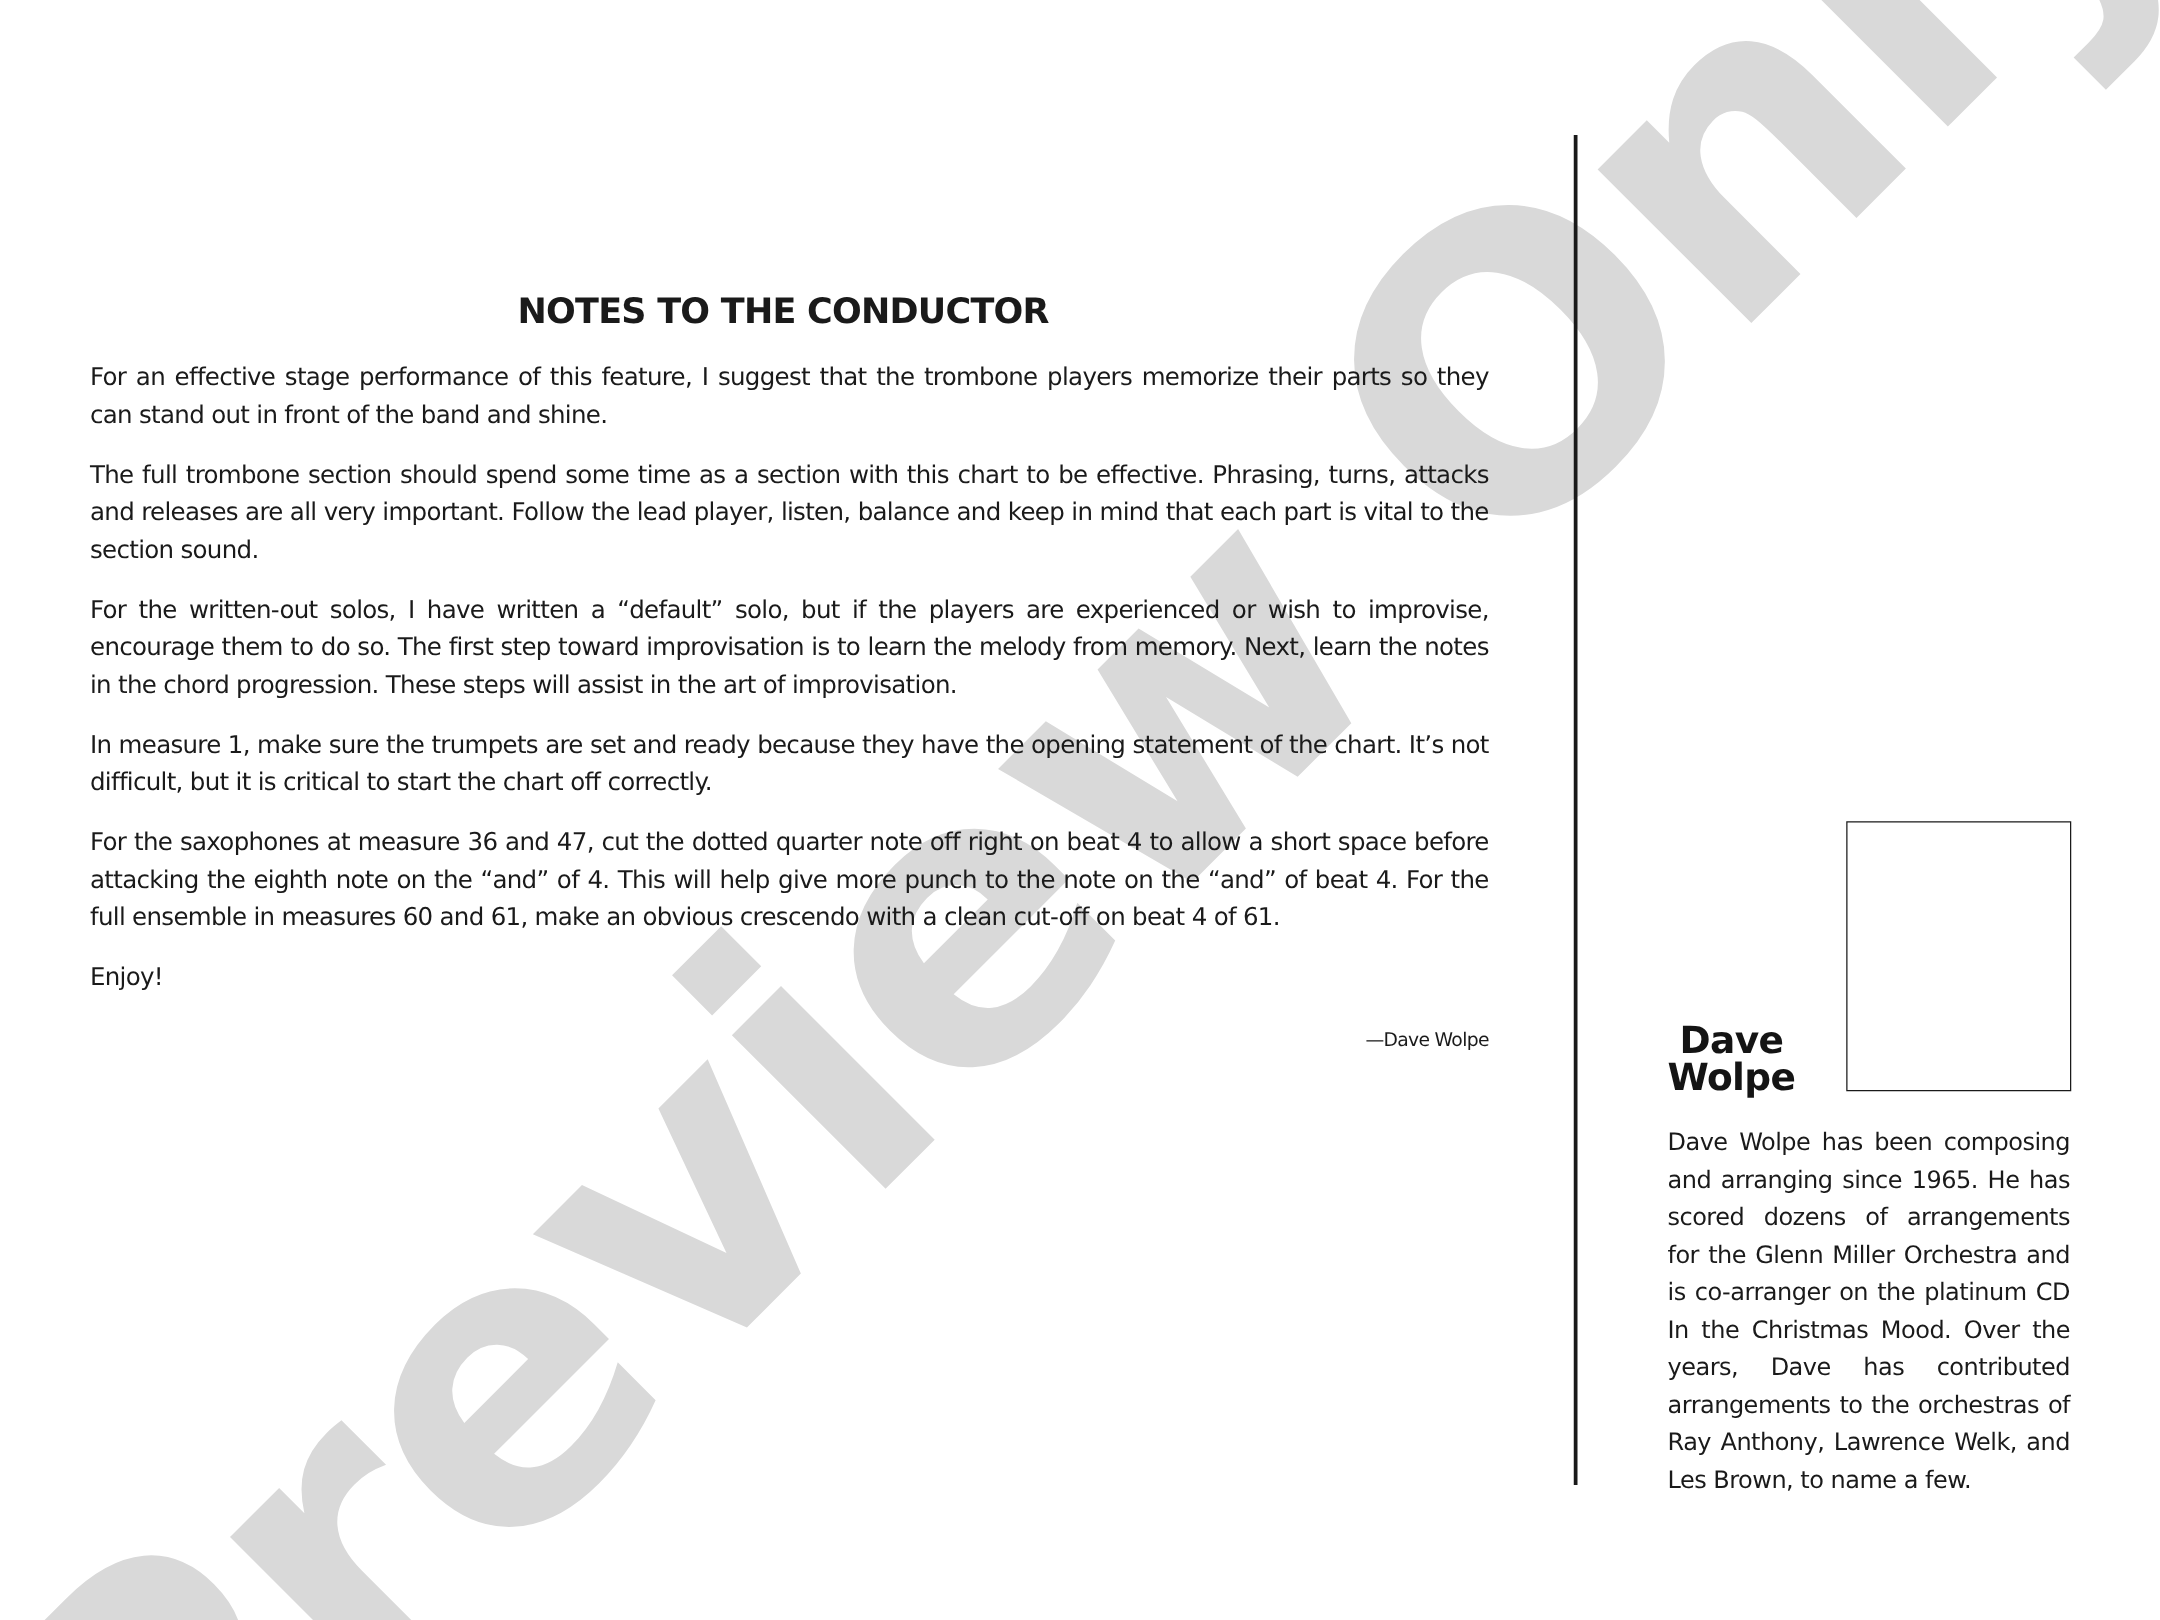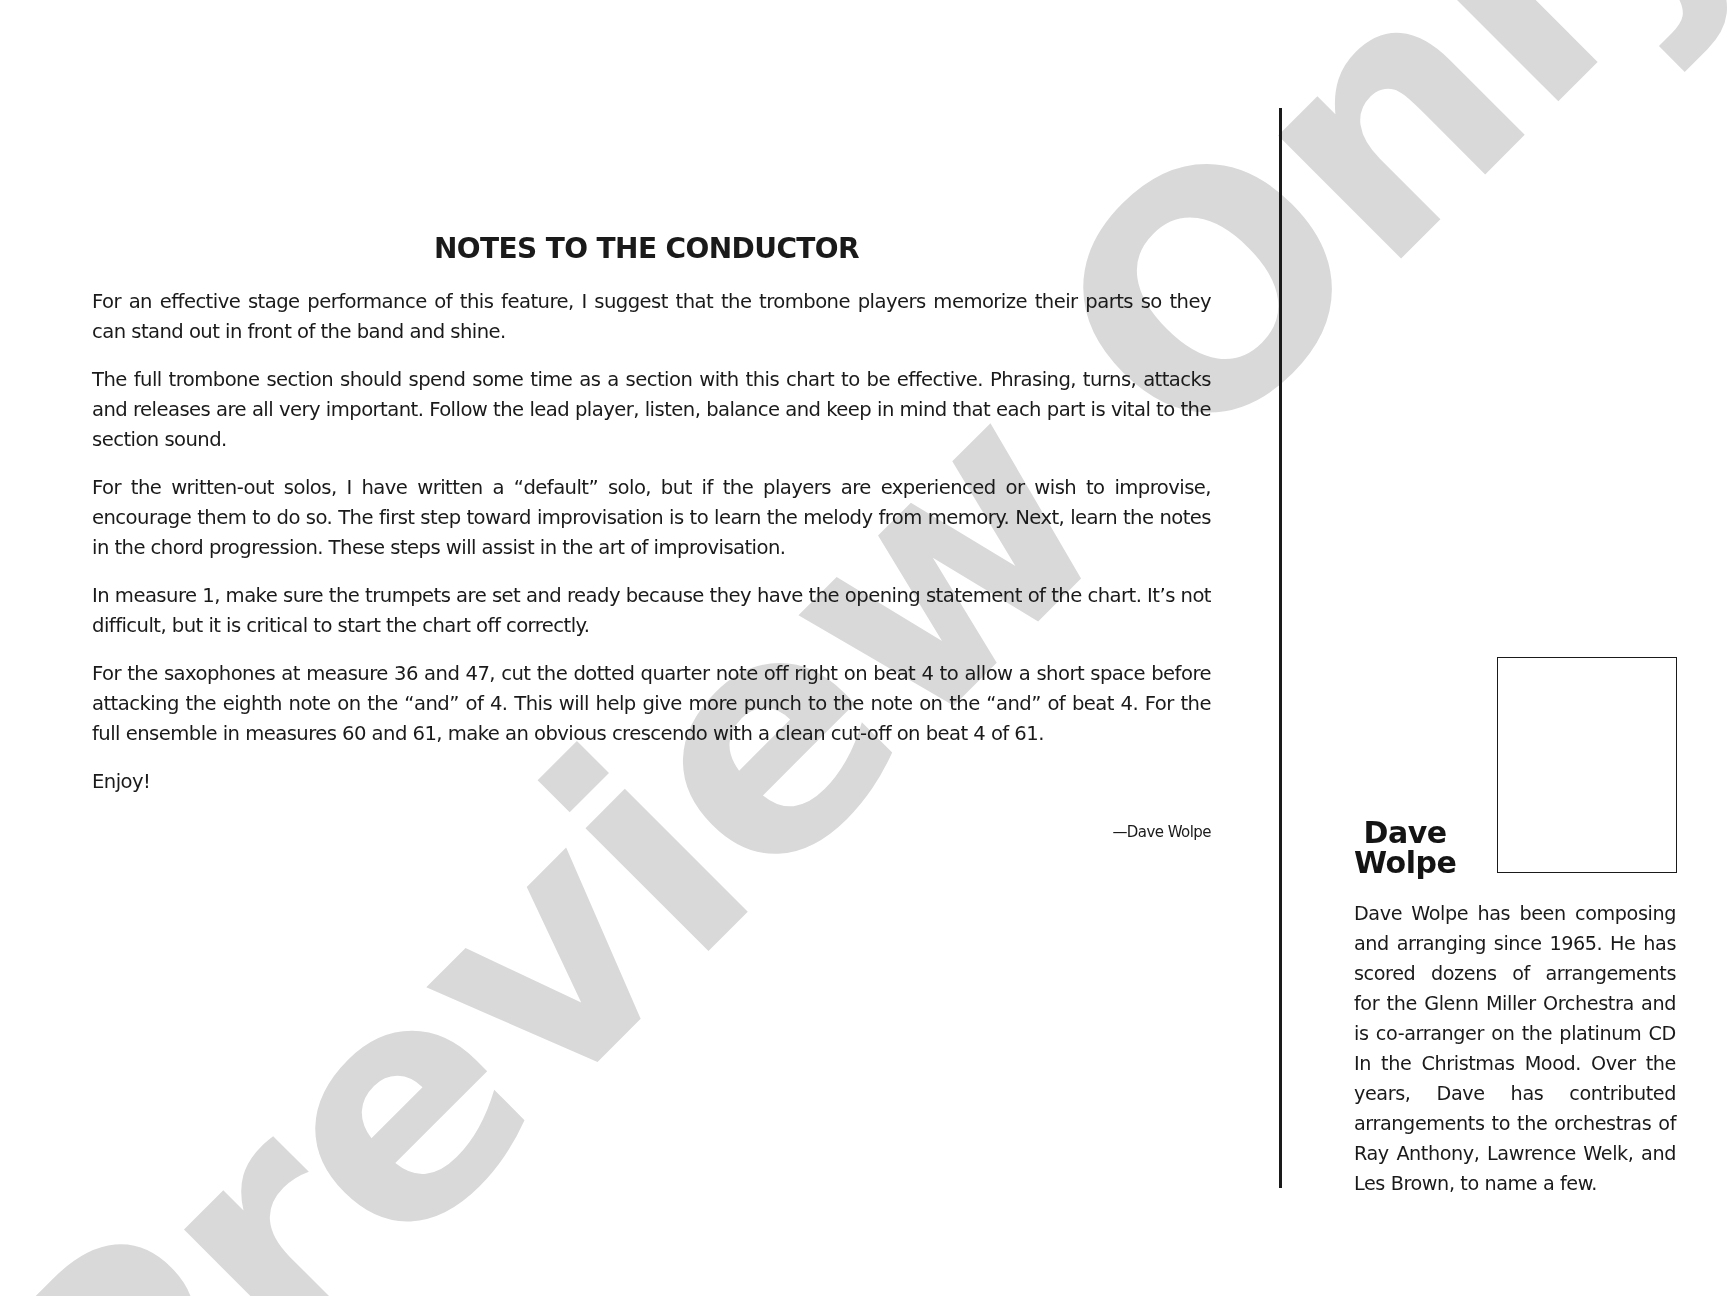--- a/index.html
+++ b/index.html
@@ -9,21 +9,21 @@
       font-family: "DejaVu Sans", sans-serif;
     }
     .watermark {
       position: absolute; left: 864px; top: 640px;
       transform: translate(-50%, -50%) rotate(-45deg);
       font-family: "DejaVu Sans", sans-serif; font-weight: bold;
       font-size: 318px; letter-spacing: -4px; line-height: 1;
       color: #d9d9d9; white-space: nowrap; z-index: 0;
       user-select: none;
     }
-    .page { position: absolute; inset: 0; z-index: 1; margin-left: 20px; }
+    .page { position: absolute; inset: 0; z-index: 1; }
     .main-col {
       position: absolute; left: 72px; top: 232px; width: 1119px;
     }
     .title {
       text-align: center; font-weight: bold; font-size: 28px;
       letter-spacing: -0.6px; margin: 0 0 22px 0; padding-right: 10px;
       color: #1a1a1a;
     }
     .para {
       font-size: 19.6px; line-height: 30px; margin: 0 0 18px 0;

